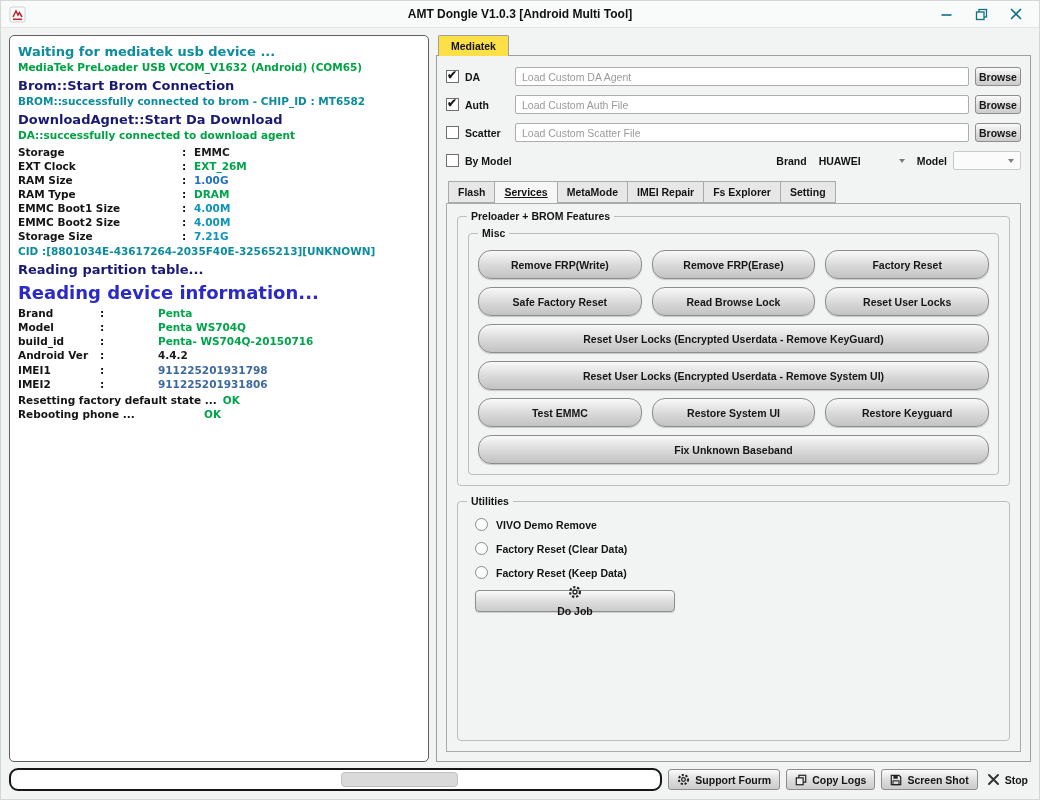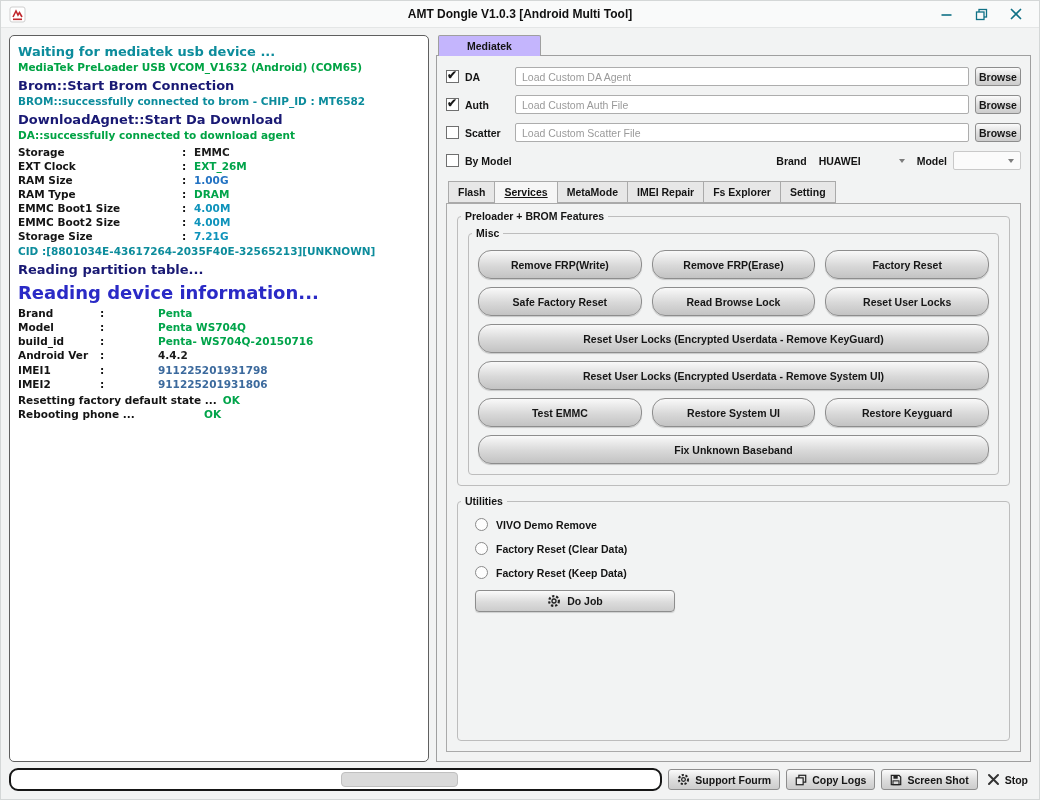--- a/index.html
+++ b/index.html
@@ -38,21 +38,21 @@
   .sec-status .kv-sep  { width: 6px; }
   .val-dark  { color: #1b1b1b; text-align: right; }
   .val-green { color: #00a44a; }
   .val-blue  { color: #2272c3; }
   .val-teal  { color: #0e93bb; }
   .val-steel { color: #3c6a9d; }
 
   
   .right-panel { flex: 1; display: flex; flex-direction: column; min-width: 0; }
   .top-tabs { display: flex; padding-left: 2px; }
-  .top-tab { padding: 4px 28px 4px; font-size: 10.5px; font-weight: bold; color: #141414; background: #c4b5fd; border: 1px solid #9f9f9f; border-bottom: none; border-radius: 2px 2px 0 0; margin-bottom: -1px; position: relative; z-index: 2; }
+  .top-tab { padding: 4px 12px 4px; font-size: 10.5px; font-weight: bold; color: #141414; background: #fde047; border: 1px solid #9f9f9f; border-bottom: none; border-radius: 2px 2px 0 0; margin-bottom: -1px; position: relative; z-index: 2; }
   .right-body { flex: 1; border: 1px solid #9f9f9f; background: #f2f3f3; padding: 11px 9px 9px; display: flex; flex-direction: column; min-height: 0; }
 
   .file-row { display: flex; align-items: center; gap: 6px; margin-bottom: 9px; flex: none; }
   .checkbox { width: 13px; height: 13px; background: #fff; border: 1px solid #6f6f6f; position: relative; flex: none; }
   .checkbox.checked::after { content: "✔"; position: absolute; top: -3px; left: 0; font-size: 12px; font-weight: bold; color: #1a1a1a; }
   .cb-label { font-size: 10.5px; font-weight: bold; color: #141414; width: 44px; flex: none; }
   .file-input { flex: 1; height: 19px; background: #fff; border: 1px solid #adadad; border-radius: 2px; font-family: "Liberation Sans", sans-serif; font-size: 10.5px; color: #333; padding: 0 6px; outline: none; min-width: 0; }
   .file-input::placeholder { color: #9a9a9a; }
   .btn { font-family: "Liberation Sans", sans-serif; font-size: 10.5px; font-weight: bold; color: #161616; background: linear-gradient(#fbfbfb, #dcdcdc 55%, #cccccc); border: 1px solid #8d8d8d; border-radius: 3px; }
   .browse-btn { width: 46px; height: 19px; flex: none; }
@@ -65,32 +65,32 @@
   .model-combo { width: 68px; background: #fbfbfb; border: 1px solid #c9c9c9; border-radius: 2px; }
   .combo-value { font-size: 10.5px; font-weight: bold; color: #141414; }
   .combo-arrow { width: 0; height: 0; border-left: 3.5px solid transparent; border-right: 3.5px solid transparent; border-top: 4.5px solid #7c7c7c; }
 
   .tabs2 { display: flex; padding-left: 2px; margin-top: 2px; flex: none; }
   .tab2 { padding: 4px 9px; font-size: 10.5px; font-weight: bold; color: #141414; background: #e7e7e7; border: 1px solid #aaaaaa; margin-right: -1px; position: relative; }
   .tab2.selected { background: #f6f6f6; text-decoration: underline; z-index: 2; margin-bottom: -1px; padding-bottom: 5px; }
   .tab-content { flex: 1; border: 1px solid #aaaaaa; background: #f2f3f3; padding: 12px 10px 10px; display: flex; flex-direction: column; gap: 15px; min-height: 0; }
 
   .groupbox { border: 1px solid #bdbdbd; border-radius: 4px; position: relative; padding: 16px 10px 10px; }
-  .gb-title { position: absolute; top: -7px; left: 3px; background: #f2f3f3; padding: 0 4px; font-size: 10.5px; font-weight: bold; color: #141414; }
+  .gb-title { position: absolute; top: -7px; left: 9px; background: #f2f3f3; padding: 0 4px; font-size: 10.5px; font-weight: bold; color: #141414; }
   .groupbox.inner { margin-top: 0; padding: 16px 9px 10px; }
   .utilities { flex: 1; }
 
   .btn-grid { display: grid; grid-template-columns: repeat(3, 1fr); gap: 8px 10px; }
   .sbtn { height: 29px; border-radius: 13px; border: 1px solid #8d8d8d; background: linear-gradient(#f9f9f9, #d8d8d8 55%, #c3c3c3); box-shadow: 0 1px 1px rgba(0,0,0,.18); font-family: "Liberation Sans", sans-serif; font-size: 10.5px; font-weight: bold; color: #161616; display: flex; align-items: center; justify-content: center; white-space: nowrap; overflow: hidden; }
   .sbtn.wide { grid-column: 1 / -1; }
 
   .radio-row { display: flex; align-items: center; gap: 8px; margin: 0 0 11px 7px; }
   .radio { width: 13px; height: 13px; border-radius: 50%; border: 1px solid #8a8a8a; background: #fdfdfd; flex: none; }
   .radio-label { font-size: 10.5px; font-weight: bold; color: #141414; }
-  .dojob { width: 200px; height: 22px; margin: 3px 0 0 7px; border-radius: 4px; display: flex; align-items: center; justify-content: center; gap: 6px; box-shadow: 0 1px 1px rgba(0,0,0,.15); }
+  .dojob { width: 200px; height: 22px; margin: 3px 0 0 7px; border-radius: 4px; display: flex; align-items: center; justify-content: center; gap: 6px; box-shadow: 0 1px 1px rgba(0,0,0,.15); flex-direction: column; }
 
   
   .bottombar { flex: none; height: 33px; display: flex; align-items: center; gap: 6px; padding: 2px 8px 8px; }
   .progress { flex: 1; height: 23px; background: #fff; border: 2px solid #161616; border-radius: 9px; position: relative; }
   .progress-chunk { position: absolute; left: 50.8%; top: 2px; bottom: 2px; width: 18%; background: #dadada; border: 1px solid #c0c0c0; border-radius: 4px; }
   .bbtn { height: 21px; display: flex; align-items: center; gap: 5px; padding: 0 8px; flex: none; }
   .stopbtn { display: flex; align-items: center; gap: 5px; font-size: 10.5px; font-weight: bold; color: #161616; padding: 0 3px; flex: none; background: transparent; border: none; font-family: "Liberation Sans", sans-serif; }
   .icon { display: inline-flex; align-items: center; justify-content: center; }
 </style>
 </head>

